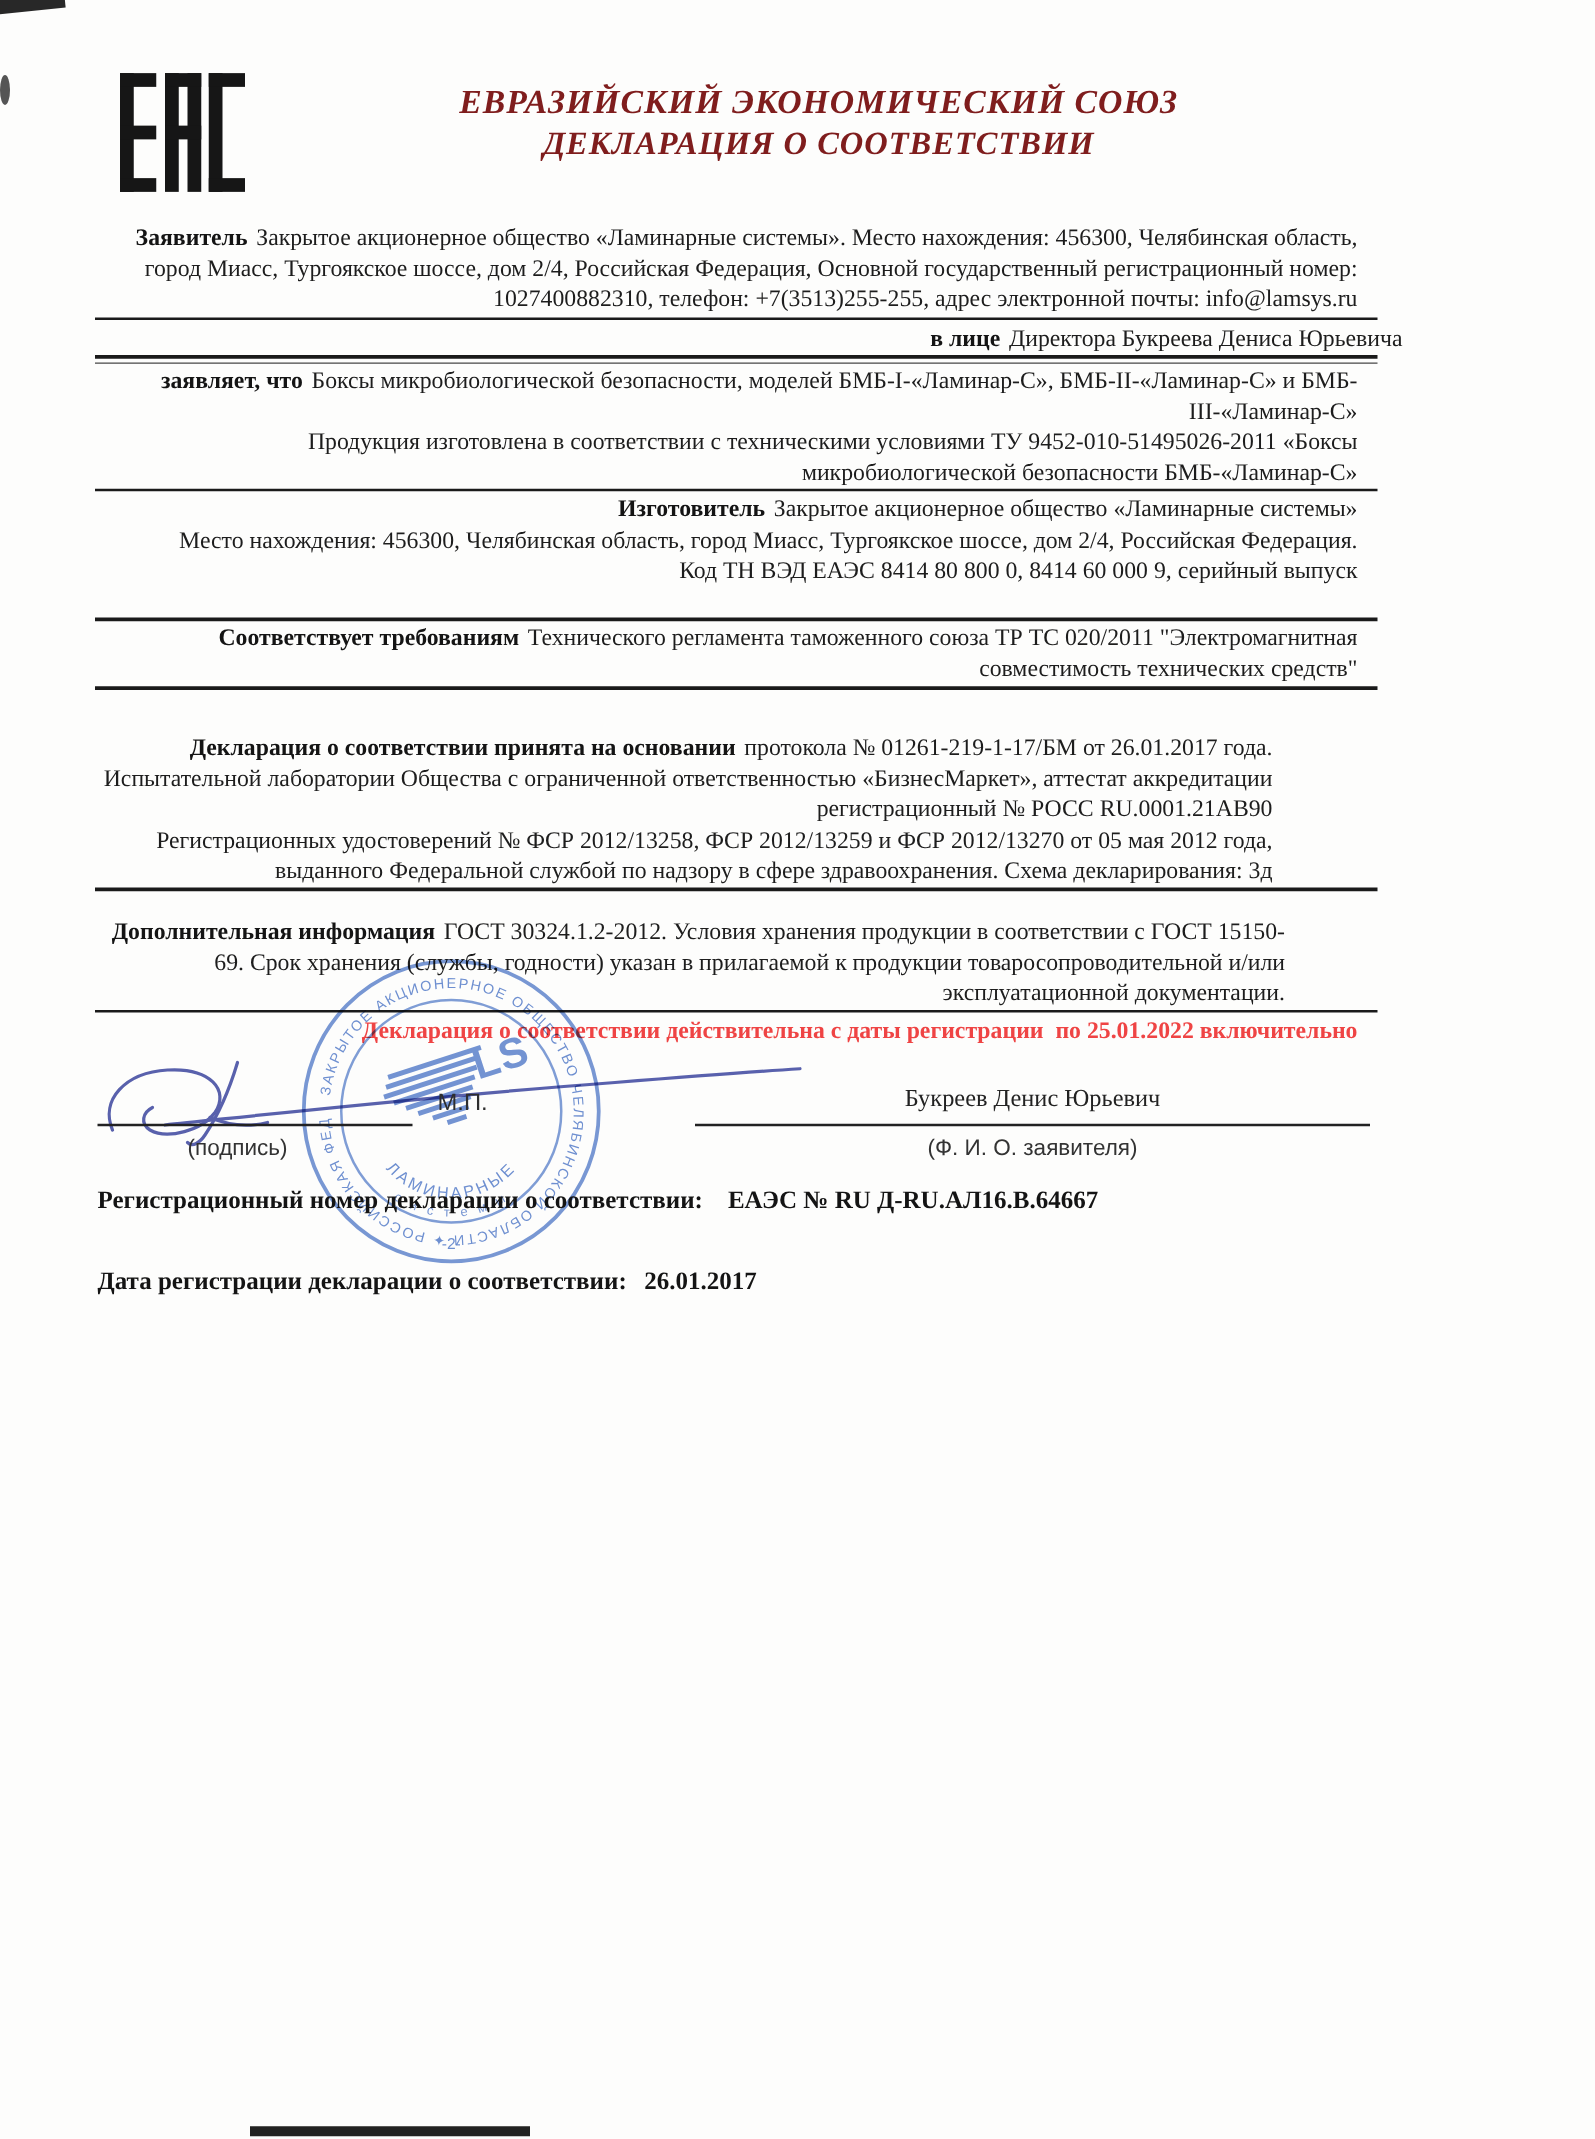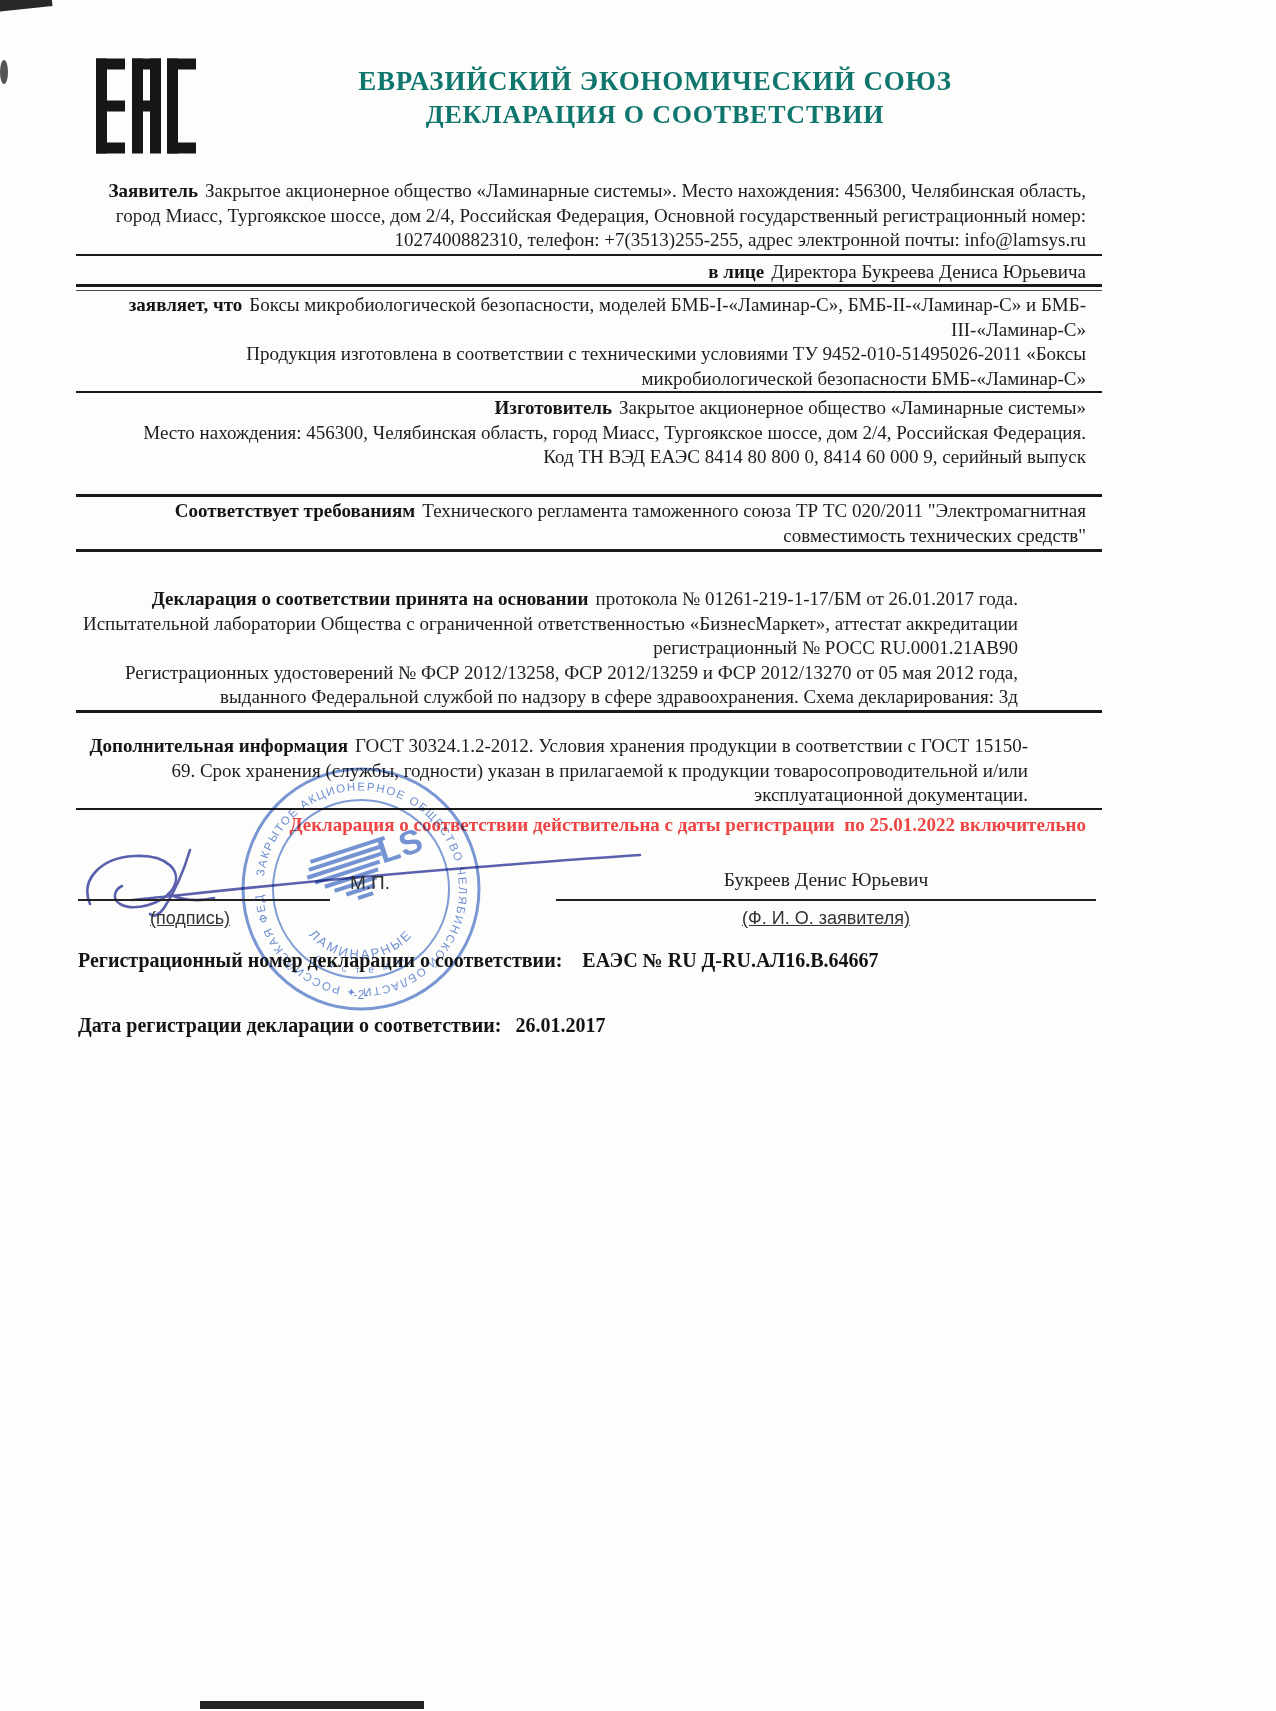--- a/index.html
+++ b/index.html
@@ -9,36 +9,36 @@
     background:#fdfdfc;
     font-family:"Liberation Serif", serif;
     color:#1b1b1b;
     overflow:hidden;
   }
   
   .eac-logo{position:absolute;left:96px;top:58px;width:100px;height:96px;}
   .doc-title{
     position:absolute;left:230px;top:64px;width:850px;
     text-align:center;font-weight:bold;letter-spacing:.8px;
-    font-size:27px;line-height:34px;color:#0f766e;
+    font-size:27px;line-height:34px;color:#7f1d1d;font-style:italic;
   }
   .doc-title .t2{font-size:26px;}
   
   .para{
     position:absolute;left:78px;width:1008px;
     font-size:19px;line-height:24.5px;color:#1d1d1d;
     text-align:right;
   }
   .lead{font-weight:bold;color:#141414;margin-right:7px;}
   .rule{position:absolute;left:76px;width:1026px;background:#1a1a1a;}
   
   .sig-line{position:absolute;height:2px;background:#222;top:899px;}
   .mp{position:absolute;left:350px;top:872px;font-family:"Liberation Sans",sans-serif;font-size:19px;color:#2e2e2e;}
   .signatory{position:absolute;left:556px;width:540px;top:869px;text-align:center;font-size:19.5px;color:#222;}
-  .cap{position:absolute;font-family:"Liberation Sans",sans-serif;font-size:18px;color:#333;text-decoration:underline;}
+  .cap{position:absolute;font-family:"Liberation Sans",sans-serif;font-size:18px;color:#333;}
   .reg-line{position:absolute;left:78px;width:1100px;font-size:20px;font-weight:bold;color:#141414;}
   .reg-line .val{margin-left:20px;}
   
   .stamp{position:absolute;left:236px;top:763px;width:250px;height:252px;mix-blend-mode:multiply;opacity:.88;}
   .signature-art{position:absolute;left:72px;top:842px;width:600px;height:92px;mix-blend-mode:multiply;}
   
   .artifact{position:absolute;background:#161616;}
   .a-corner{left:-6px;top:-4px;width:58px;height:13px;transform:rotate(-6deg);opacity:.92;}
   .a-blob{left:0;top:60px;width:8px;height:24px;border-radius:50%;background:#2b2b2b;opacity:.8;}
   .a-bottom{left:200px;top:1701px;width:224px;height:8px;opacity:.95;}
@@ -72,21 +72,21 @@
   <div class="doc-title">
     <div class="t1">ЕВРАЗИЙСКИЙ ЭКОНОМИЧЕСКИЙ СОЮЗ</div>
     <div class="t2">ДЕКЛАРАЦИЯ О СООТВЕТСТВИИ</div>
   </div>
 
   <div class="para" style="top:179px;">
     <span class="lead">Заявитель</span><span>Закрытое акционерное общество «Ламинарные системы». Место нахождения: 456300, Челябинская область, город Миасс, Тургоякское шоссе, дом 2/4, Российская Федерация, Основной государственный регистрационный номер: 1027400882310, телефон: +7(3513)255-255, адрес электронной почты: info@lamsys.ru</span>
   </div>
   <div class="rule" style="top:254px;height:2px;"></div>
 
-  <div class="para" style="top:260px;">
+  <div class="para" style="top:260px;margin-left:36px;">
     <span class="lead">в лице</span><span>Директора Букреева Дениса Юрьевича</span>
   </div>
   <div class="rule" style="top:284px;height:2.5px;"></div>
   <div class="rule" style="top:290px;height:1px;opacity:.8;"></div>
 
   <div class="para" style="top:293px;">
     <div><span class="lead">заявляет, что</span><span>Боксы микробиологической безопасности, моделей БМБ-I-«Ламинар-С», БМБ-II-«Ламинар-С» и БМБ-III-«Ламинар-С»</span></div>
     <div>Продукция изготовлена в соответствии с техническими условиями ТУ 9452-010-51495026-2011 «Боксы микробиологической безопасности БМБ-«Ламинар-С»</div>
   </div>
   <div class="rule" style="top:391px;height:1.5px;"></div>

